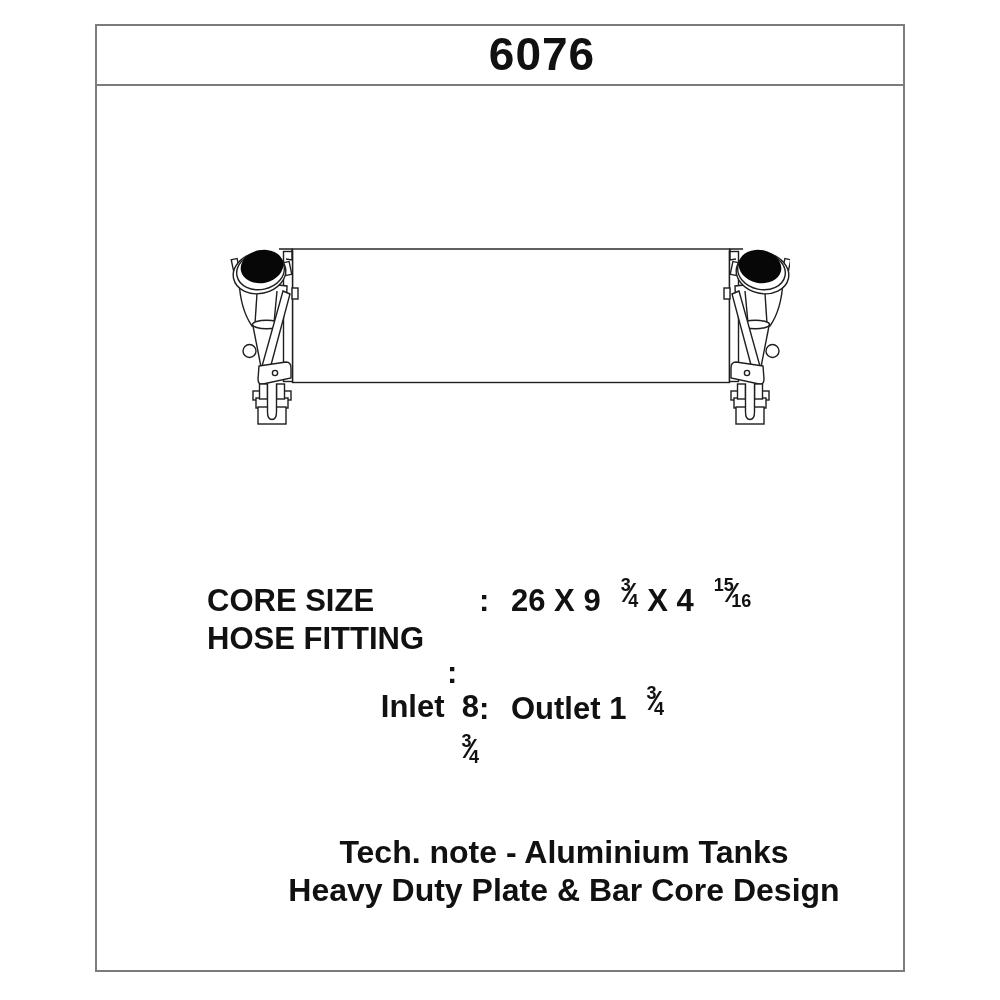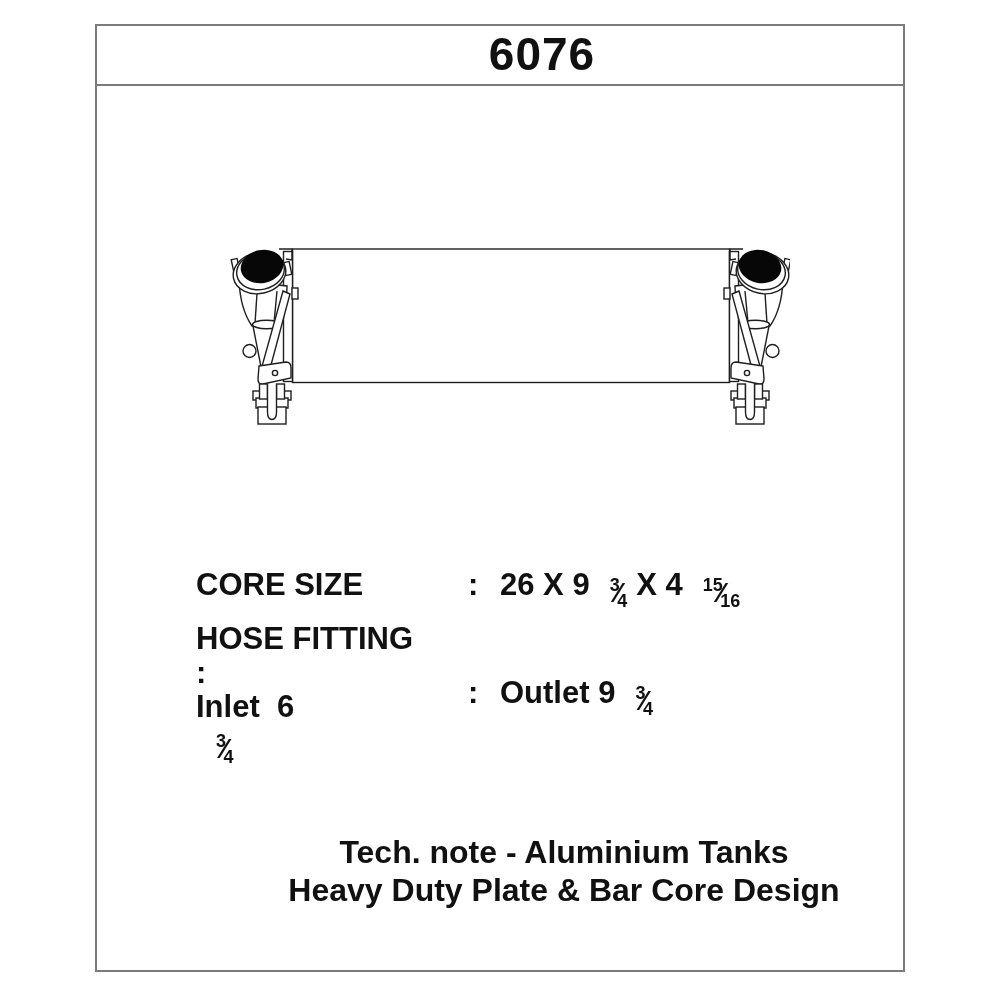--- a/index.html
+++ b/index.html
@@ -28,21 +28,21 @@
     padding-left: 84px; font-size: 46px; font-weight: bold; letter-spacing: 1px;
     color: var(--text);
   }
   .drawing {
     position: absolute; left: 230px; top: 235px; width: 560px; height: 200px;
   }
   .ln { fill: none; stroke: var(--ink); stroke-width: 1.4; }
   .wf { fill: #ffffff; stroke: var(--ink); stroke-width: 1.4; }
   .pt { fill: var(--port); stroke: none; }
   .spec-row {
-    position: absolute; left: 196px; display: flex; align-items: flex-start;
+    position: absolute; left: 207px; display: flex; align-items: flex-end;
     font-size: 31px; font-weight: bold; line-height: 34px; white-space: pre;
   }
   .spec-row.r1 { top: 568px; }
   .spec-row.r2 { top: 622px; flex-direction: column; }
   .spec-row.r3 { top: 676px; }
   .spec-label { display: inline-block; width: 272px; }
   .spec-colon { display: inline-block; width: 32px; }
   .spec-value { display: inline-block; }
   .frac { display: inline-block; white-space: nowrap; margin-left: 20px; }
   .frac.mid-gap { margin-right: 9px; }
@@ -127,23 +127,23 @@
     <ellipse class="ln" cx="260.5" cy="271" rx="24" ry="18.5" transform="rotate(-12 260.5 271)"></ellipse>
     <ellipse class="pt" cx="262" cy="266.5" rx="21.5" ry="16.5" transform="rotate(-12 262 266.5)"></ellipse>
   </g>
 </svg>
 
 <div class="spec-row r1">
   <span class="spec-label">CORE SIZE</span><span class="spec-colon">:</span><span class="spec-value">26 X 9</span><span class="frac mid-gap"><span class="fnum">3</span><span class="fslash">⁄</span><span class="fden">4</span></span><span class="spec-value">X 4</span><span class="frac"><span class="fnum">15</span><span class="fslash">⁄</span><span class="fden">16</span></span>
 </div>
 
 <div class="spec-row r2">
-  <span class="spec-label">HOSE FITTING</span><span class="spec-colon">:</span><span class="spec-value">Inlet  6</span><span class="frac"><span class="fnum">3</span><span class="fslash">⁄</span><span class="fden">4</span></span>
+  <span class="spec-label">HOSE FITTING</span><span class="spec-colon">:</span><span class="spec-value">Inlet  8</span><span class="frac"><span class="fnum">3</span><span class="fslash">⁄</span><span class="fden">4</span></span>
 </div>
 
 <div class="spec-row r3">
-  <span class="spec-label"></span><span class="spec-colon">:</span><span class="spec-value">Outlet 9</span><span class="frac"><span class="fnum">3</span><span class="fslash">⁄</span><span class="fden">4</span></span>
+  <span class="spec-label"></span><span class="spec-colon">:</span><span class="spec-value">Outlet 1</span><span class="frac"><span class="fnum">3</span><span class="fslash">⁄</span><span class="fden">4</span></span>
 </div>
 
 <div class="tech-note">
   <div>Tech. note - Aluminium Tanks</div>
   <div>Heavy Duty Plate &amp; Bar Core Design</div>
 </div>
 
 </body></html>

